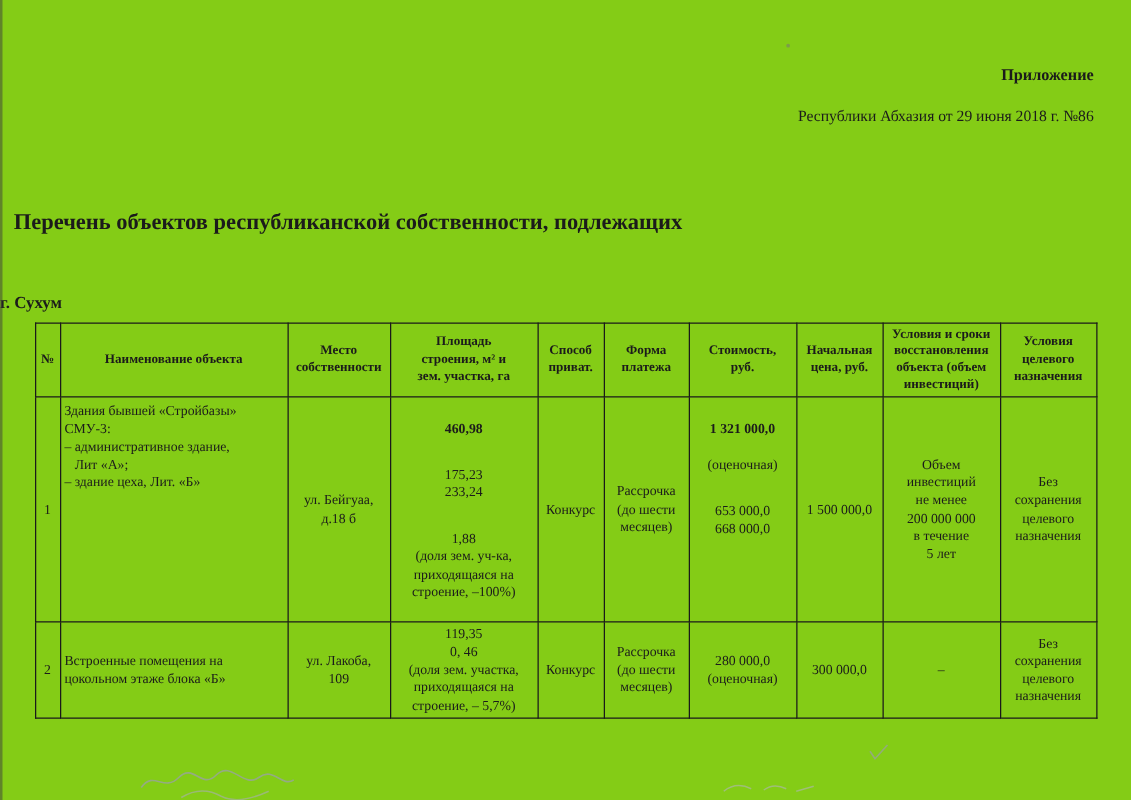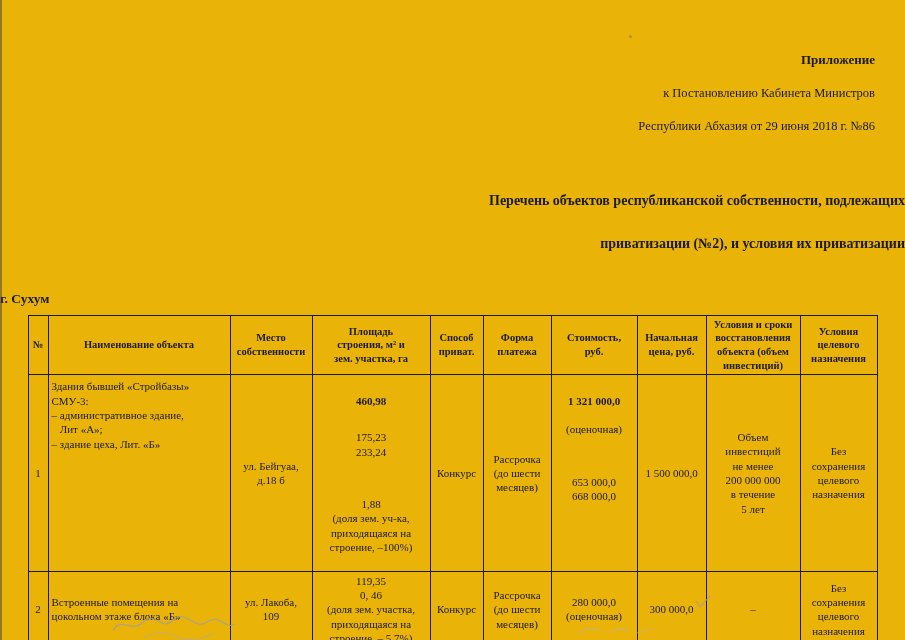--- a/index.html
+++ b/index.html
@@ -6,41 +6,42 @@
   html,body { width:905px; height:640px; }
   body {
     background:#e9e9e7;
     font-family:"Liberation Serif", serif;
     color:#1b1b1b;
     position:relative;
     overflow:hidden;
   }
   .sheet {
     position:absolute; inset:0;
-    background:#eab308;
+    background:#84cc16;
   }
   .scan-edge-left {
     position:absolute; left:0; top:0; width:2px; height:640px;
     background:#3c3c3c; opacity:.5;
   }
   .header-block {
     text-align:right;
     margin:36px 30px 0 0;
     font-size:12.5px;
     line-height:1.3;
     white-space:pre-line;
   }
   .appendix { font-weight:bold; font-size:13px; }
   .doc-title {
-    text-align:right;
+    text-align:left;
     font-weight:bold;
-    font-size:14px;
+    font-size:18px;
     line-height:1.55;
     margin-top:18px;
     white-space:pre-line;
+    padding-left:11px;
   }
   .section-heading {
     font-weight:bold;
     font-size:13.5px;
     margin-top:14px;
   }
   table {
     border-collapse:collapse;
     table-layout:fixed;
     width:849px;
@@ -55,42 +56,40 @@
     vertical-align:middle;
     padding:2px 3px;
     white-space:pre-line;
     overflow:hidden;
   }
   th { font-weight:bold; font-size:10.5px; }
   .tl { text-align:left; }
   .vtop { vertical-align:top; padding-top:4px; }
   .b { font-weight:bold; }
   .gap-lg { margin-top:8px; }
-  .gap-sm { margin-top:24px; }
+  .gap-sm { margin-top:8px; }
   tr.hdr { height:56px; }
   tr.r-tall { height:140px; }
   tr.r-mid  { height:74px; }
   .artifact { position:absolute; pointer-events:none; }
 </style>
 </head>
 <body>
 
 <div class="sheet">
 
   <div class="scan-edge-left artifact"></div>
 
   <div class="header-block">
     <div class="appendix">Приложение</div>
-    <div>к Постановлению Кабинета Министров</div>
     <div>Республики Абхазия от 29 июня 2018 г. №86</div>
   </div>
 
   <div class="doc-title">
     <div>Перечень объектов республиканской собственности, подлежащих</div>
-    <div>приватизации (№2), и условия их приватизации</div>
   </div>
 
   <div class="section-heading">г. Сухум</div>
 
   <table>
     <colgroup>
       <col style="width:20px">
         <col style="width:182px">
         <col style="width:82px">
         <col style="width:118px">

